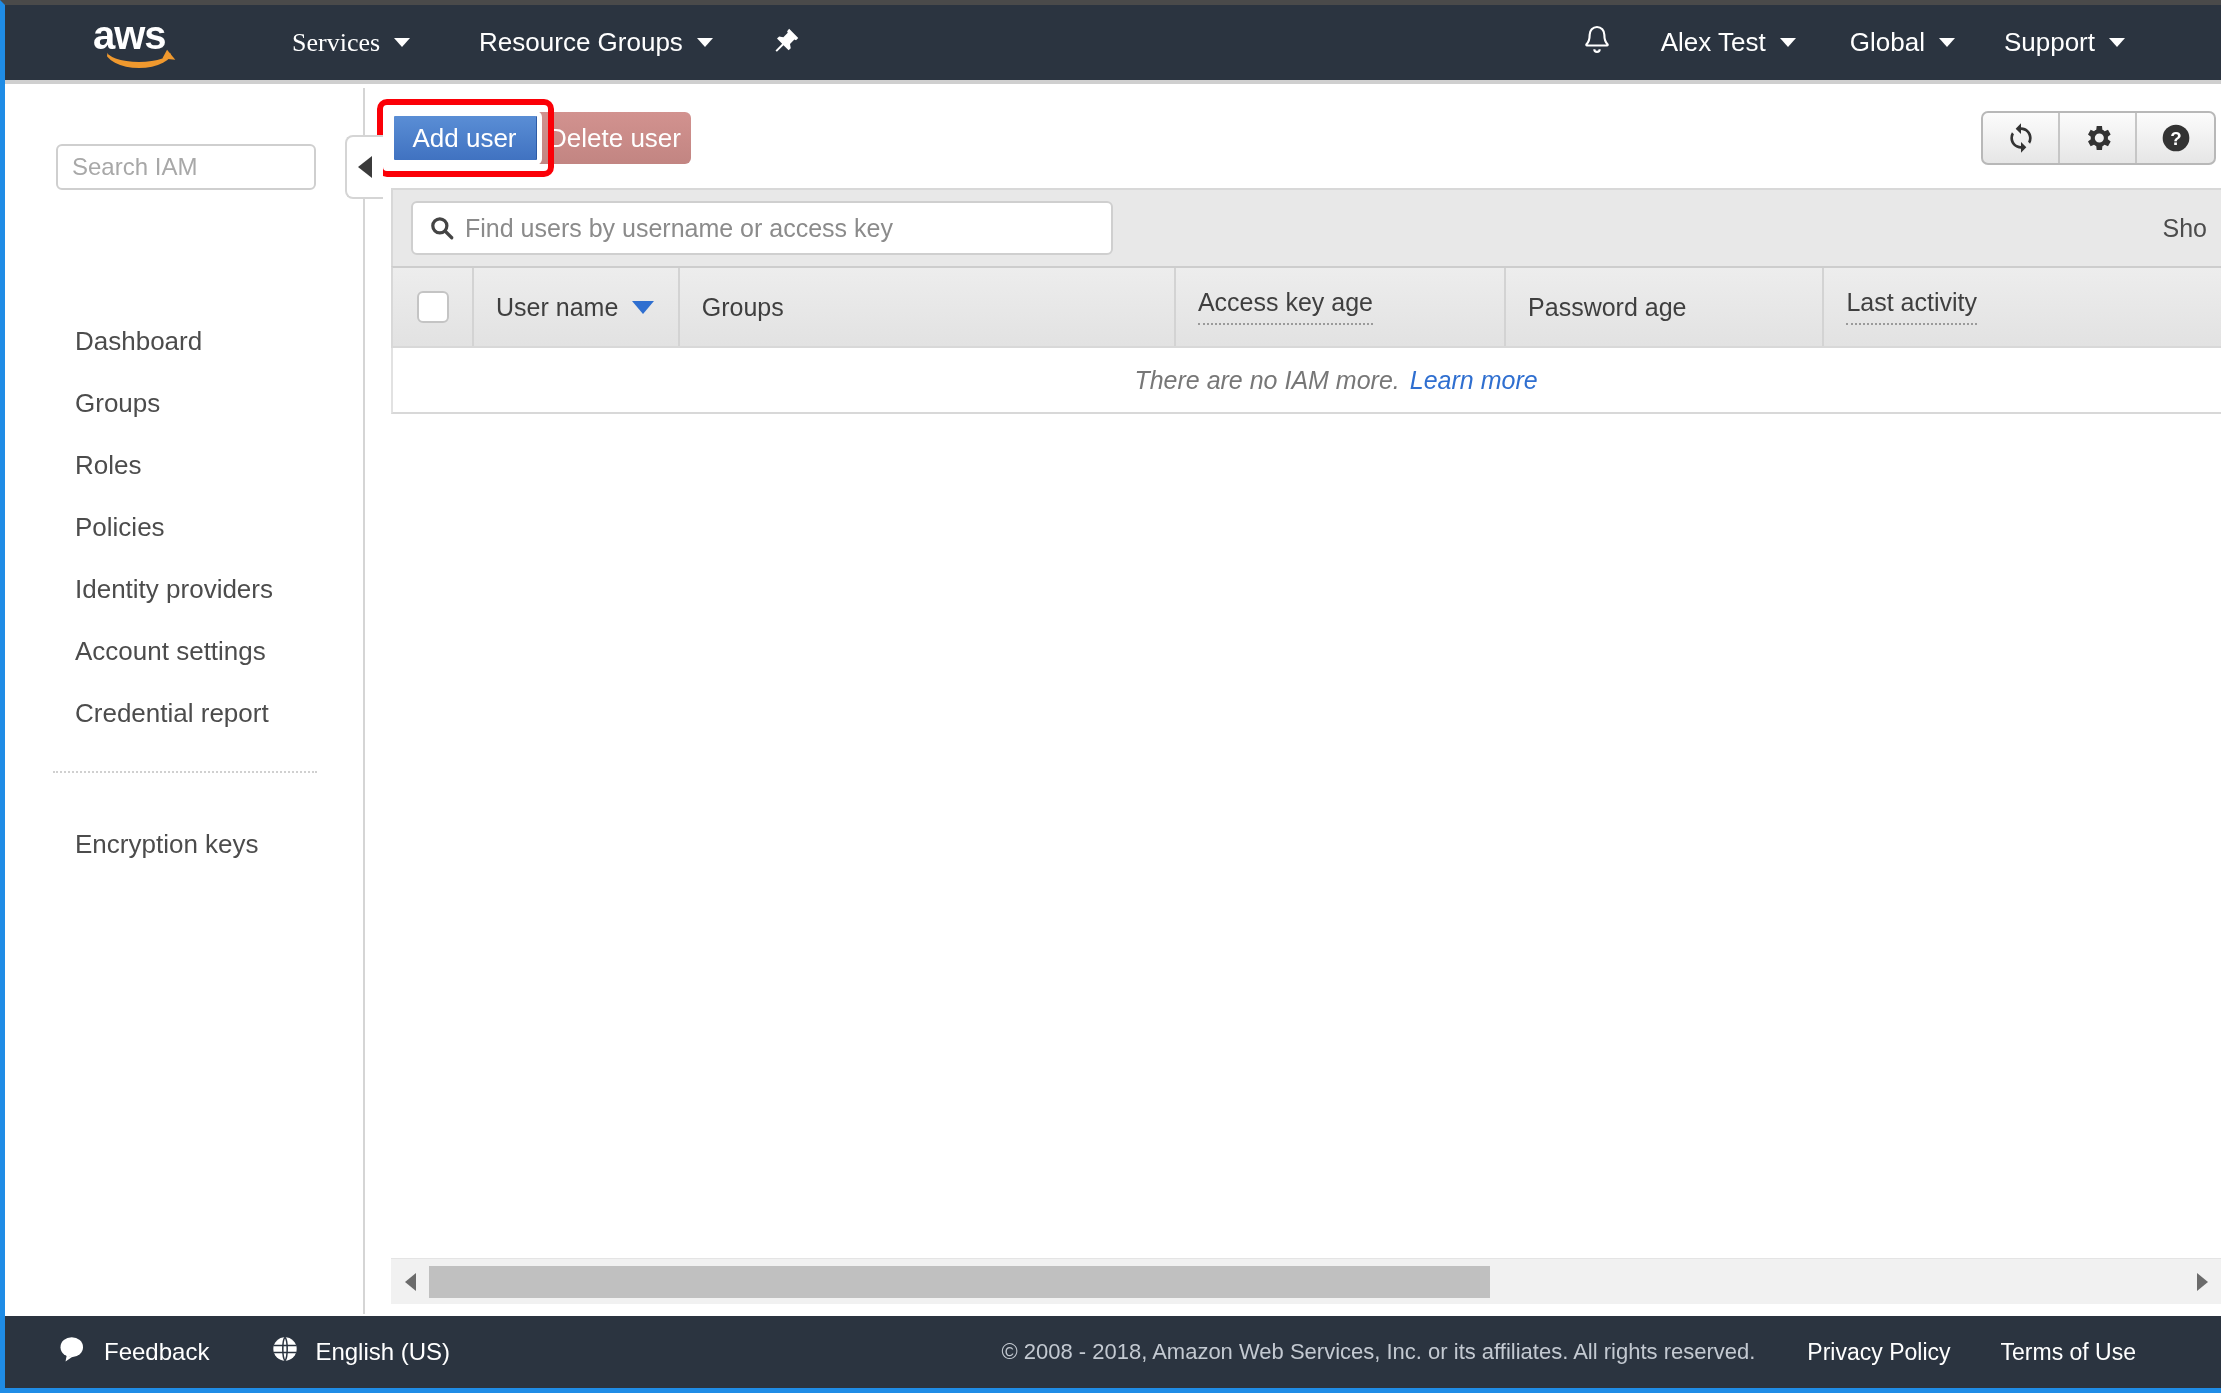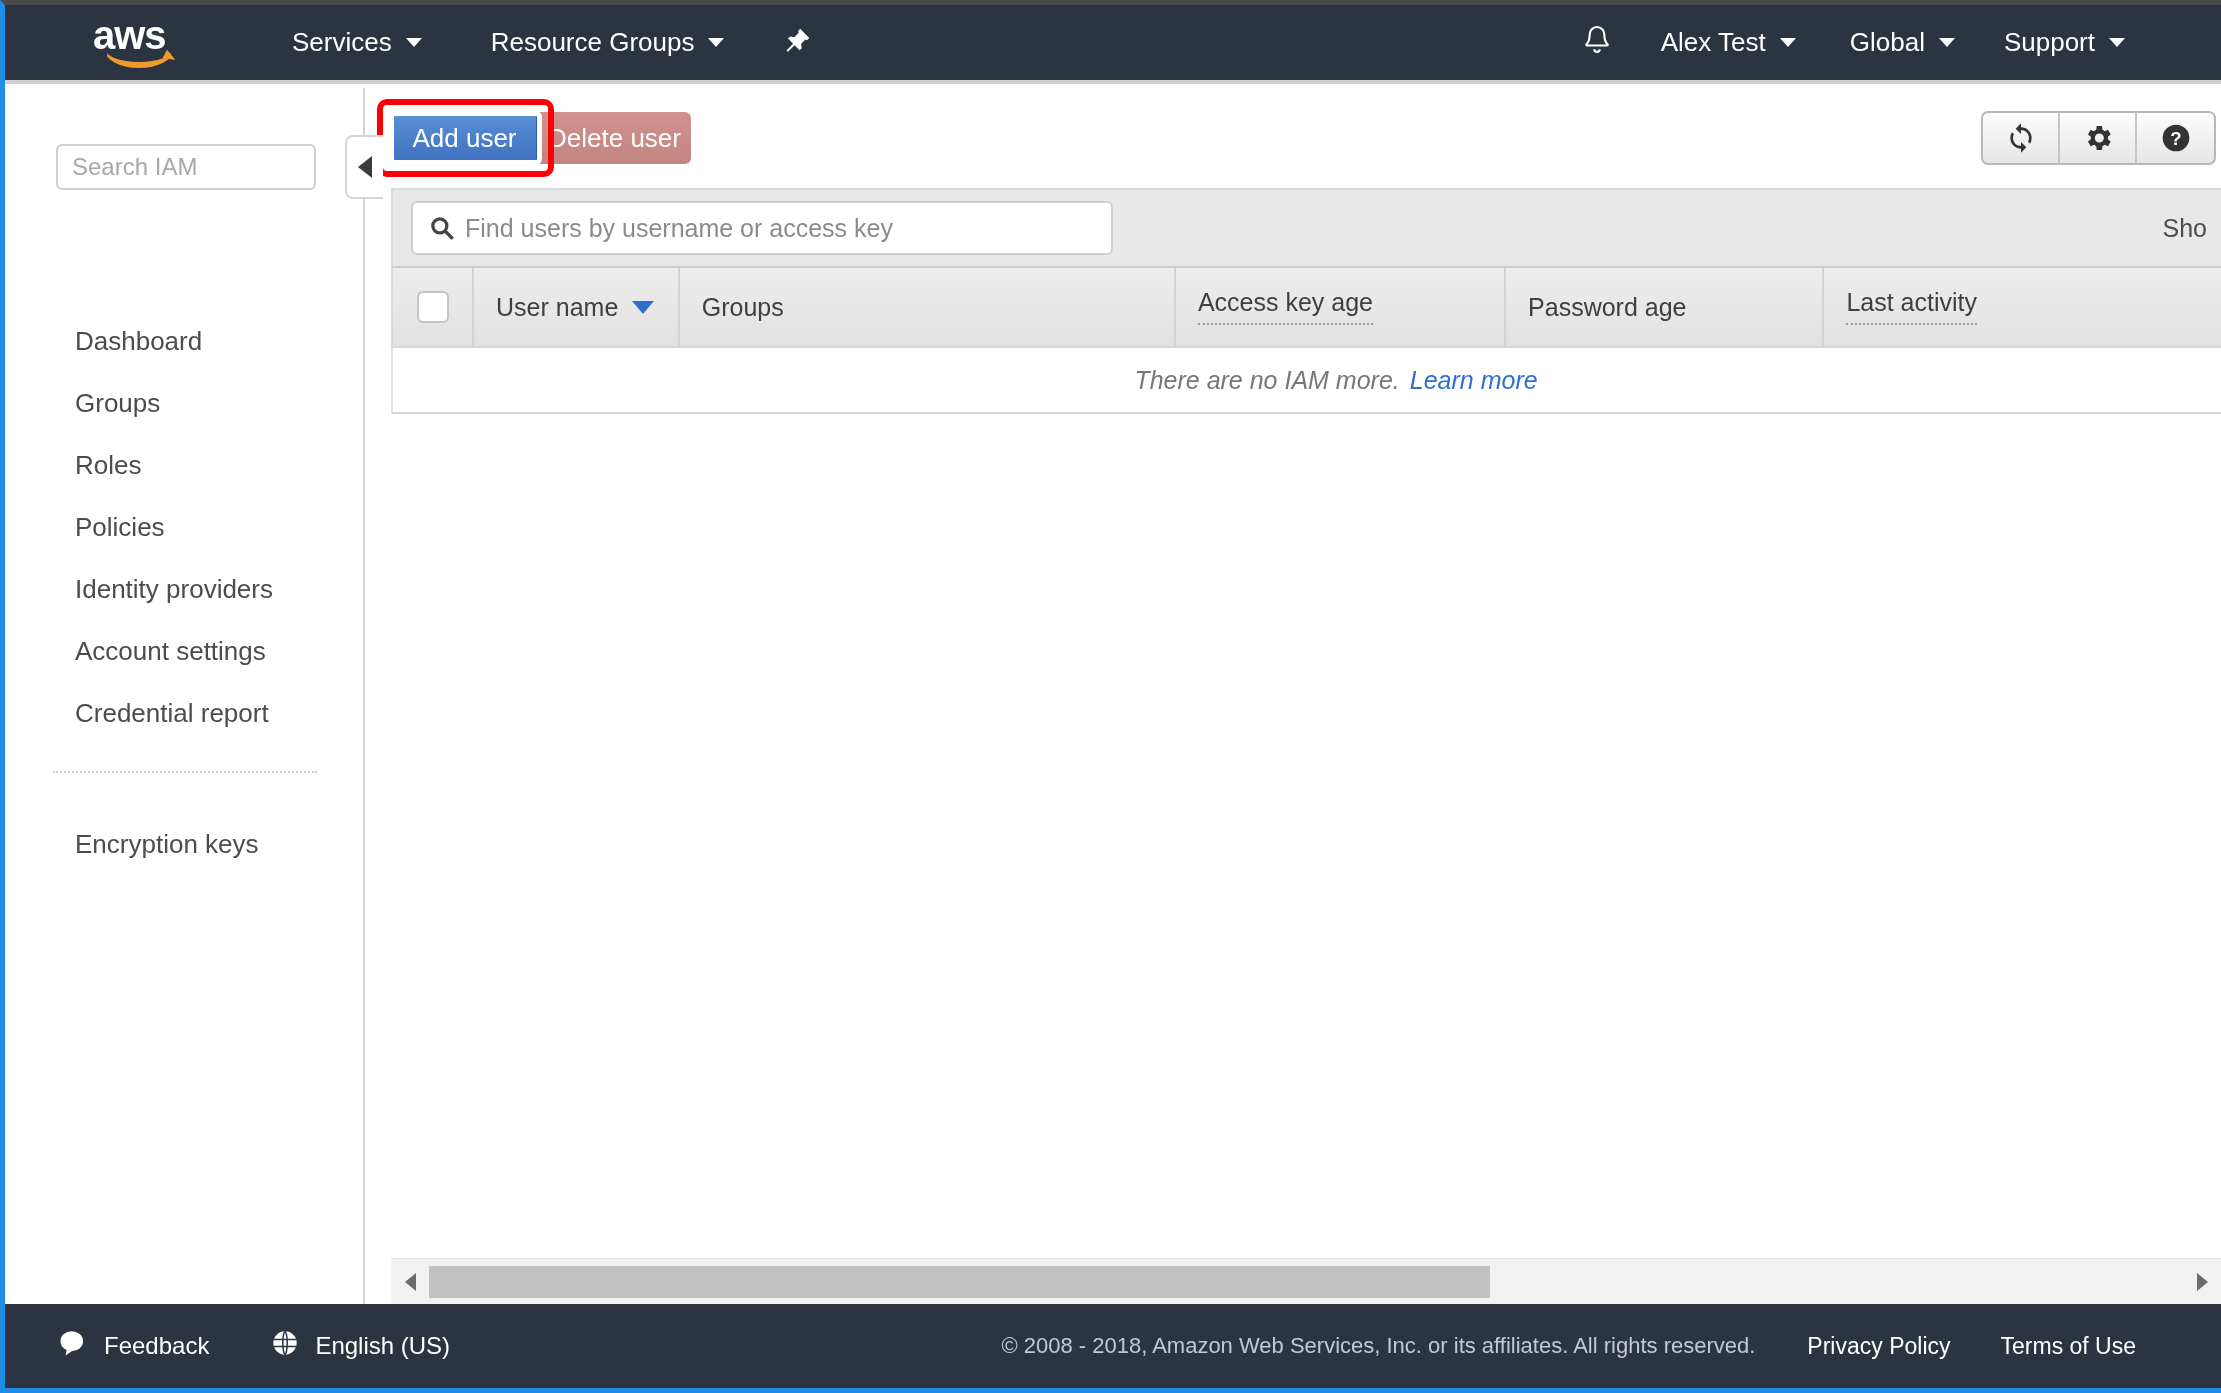--- a/index.html
+++ b/index.html
@@ -77,21 +77,21 @@
     cursor: pointer;
     white-space: nowrap;
   }
   .nav-caret {
     width: 0; height: 0;
     border-left: 8px solid transparent;
     border-right: 8px solid transparent;
     border-top: 9px solid #ffffff;
     display: inline-block;
   }
-  #nav-services { margin-left: 107px; }
+  #nav-services { margin-left: 107px; font-family: Liberation Serif, serif; }
   #nav-resource-groups { margin-left: 69px; }
   #nav-pin { margin-left: 58px; cursor: pointer; }
   .nav-right {
     margin-left: auto;
     display: flex;
     align-items: center;
     gap: 0px;
   }
   .nav-right > * { margin-right: 0; }
   #nav-bell { margin-right: 48px; }
@@ -411,21 +411,21 @@
     height: 32px;
     background: #c0c0c0;
     cursor: pointer;
   }
 
   
   #footer {
     position: absolute;
     left: 0; bottom: 0;
     width: 2216px;
-    height: 84px;
+    height: 72px;
     background: #2b3440;
     display: flex;
     align-items: center;
     color: #ffffff;
     font-size: 24px;
   }
   #footer-feedback {
     margin-left: 53px;
     display: flex;
     align-items: center;

